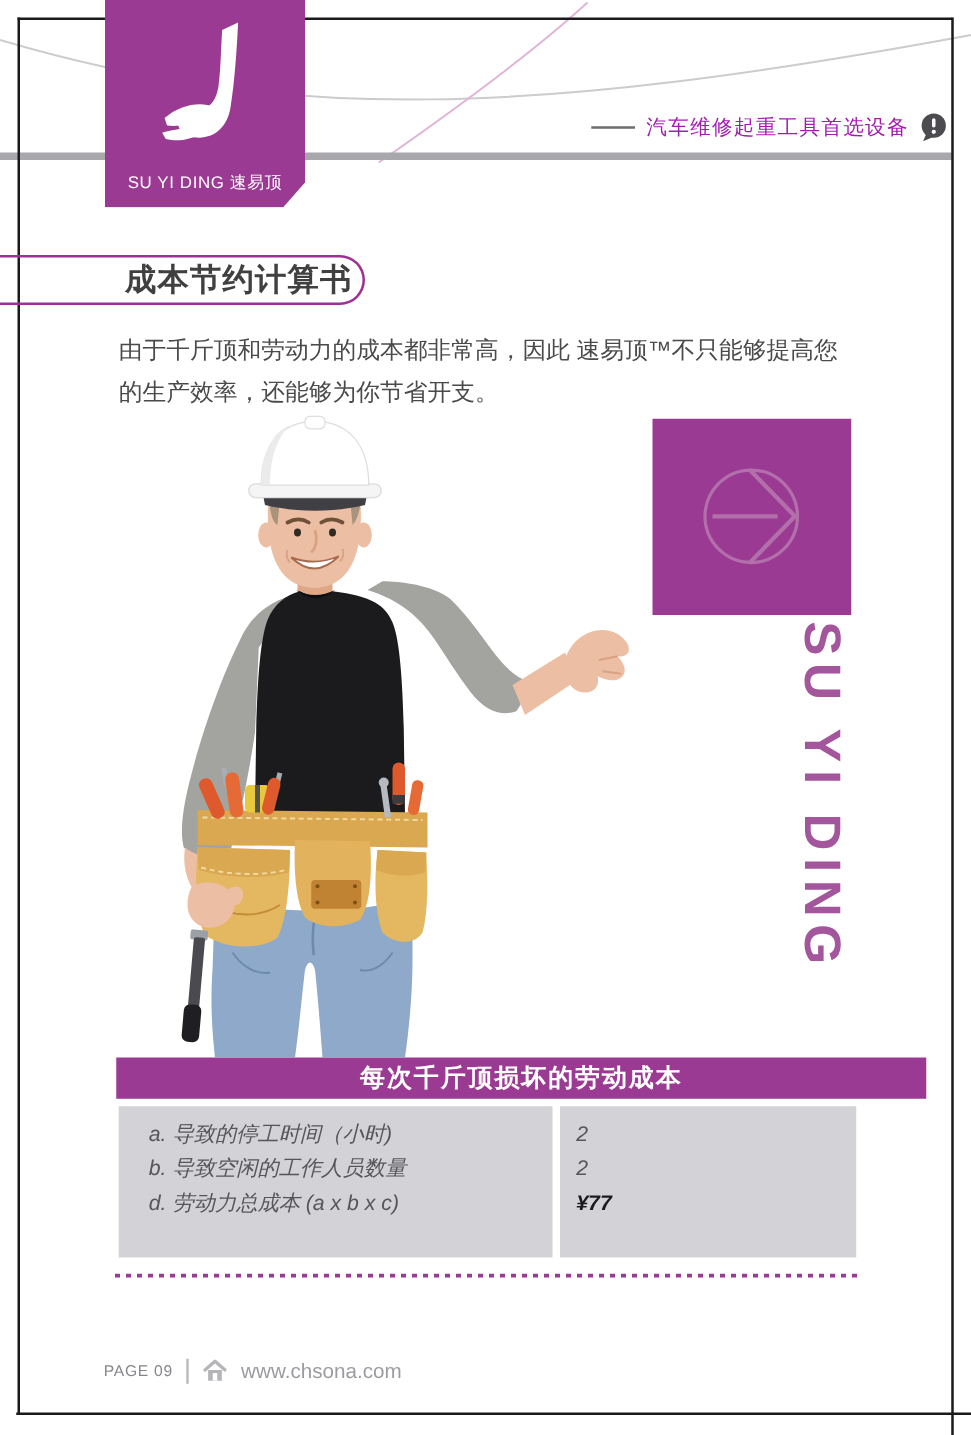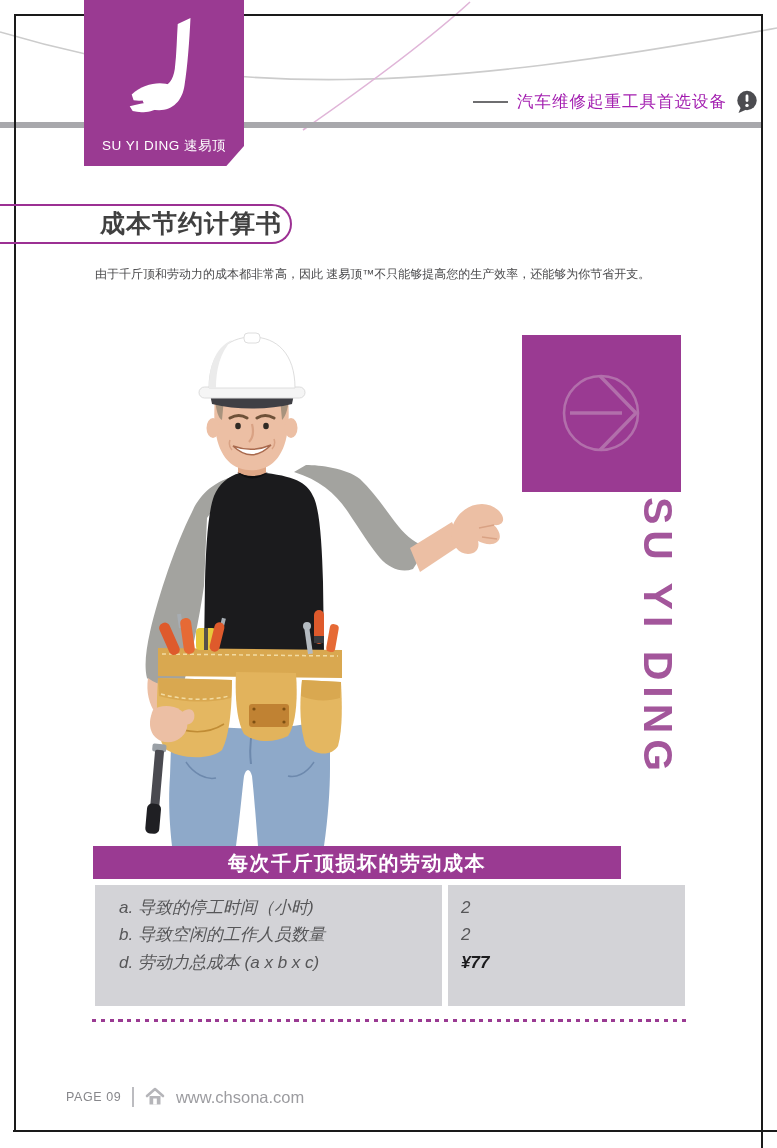--- a/index.html
+++ b/index.html
@@ -18,41 +18,41 @@
   
   #tagline{position:absolute;top:90px;right:19px;height:24px;display:flex;align-items:center;gap:9px;z-index:3;}
   #tagline .dash{width:35px;height:2.5px;background:#6e6e70;}
   #tagline .txt{font-size:16.5px;color:#a21caf;letter-spacing:1px;}
   
   #title-pill{position:absolute;left:-28px;top:204px;width:318px;height:36px;
     border:2.5px solid #9c3093;border-radius:0 20px 20px 0;border-left:none;z-index:2;}
   #page-title{position:absolute;left:93px;top:207px;width:196px;text-align:center;
     font-size:25px;font-weight:bold;color:#404040;letter-spacing:1px;z-index:3;}
   
-  #intro{position:absolute;left:95px;top:264px;width:586px;font-size:12px;line-height:1.78;
+  #intro{position:absolute;left:95px;top:264px;width:586px;font-size:19px;line-height:1.78;
     color:#4a4a4c;z-index:2;}
   
   #arrow-card{position:absolute;left:522px;top:335px;width:159px;height:157px;background:#9a3a92;z-index:2;}
   
   #side-text{position:absolute;left:681px;top:497px;transform:rotate(90deg);transform-origin:0 0;
     white-space:nowrap;font-size:41px;font-weight:bold;color:#a3569b;letter-spacing:6px;z-index:2;}
   
-  #banner{position:absolute;left:93px;top:846px;width:528px;height:33px;background:#9a3a92;
+  #banner{position:absolute;left:93px;top:846px;width:648px;height:33px;background:#9a3a92;
     color:#fff;font-weight:bold;font-size:20px;letter-spacing:1.5px;text-align:center;line-height:34px;z-index:3;}
   
   .tbl{position:absolute;top:885px;height:121px;background:#d3d3d7;box-sizing:border-box;padding-top:9px;}
   #tbl-labels{left:95px;width:347px;padding-left:24px;}
   #tbl-values{left:448px;width:237px;padding-left:13px;}
   .tbl .row{font-size:17px;line-height:27.4px;color:#565658;font-style:italic;}
   .tbl .row.bold{font-weight:bold;color:#1b1b1d;}
   
   #dotted{position:absolute;left:92px;top:1019px;width:596px;height:3.4px;
     background:repeating-linear-gradient(to right,#9a3a92 0 4.2px,transparent 4.2px 8.8px);}
   
-  #footer{position:absolute;left:66px;top:1085px;height:24px;display:flex;align-items:center;gap:11px;}
+  #footer{position:absolute;left:83px;top:1085px;height:24px;display:flex;align-items:center;gap:11px;}
   #footer .pg{font-size:12.5px;color:#87878b;letter-spacing:.6px;}
   #footer .sep{width:1.5px;height:20px;background:#bcbcc0;}
   #footer .url{font-size:16.5px;color:#9c9ca0;text-decoration:none;}
   svg{display:block;}
 </style>
 </head>
 <body>
 
 <div id="page">
 

